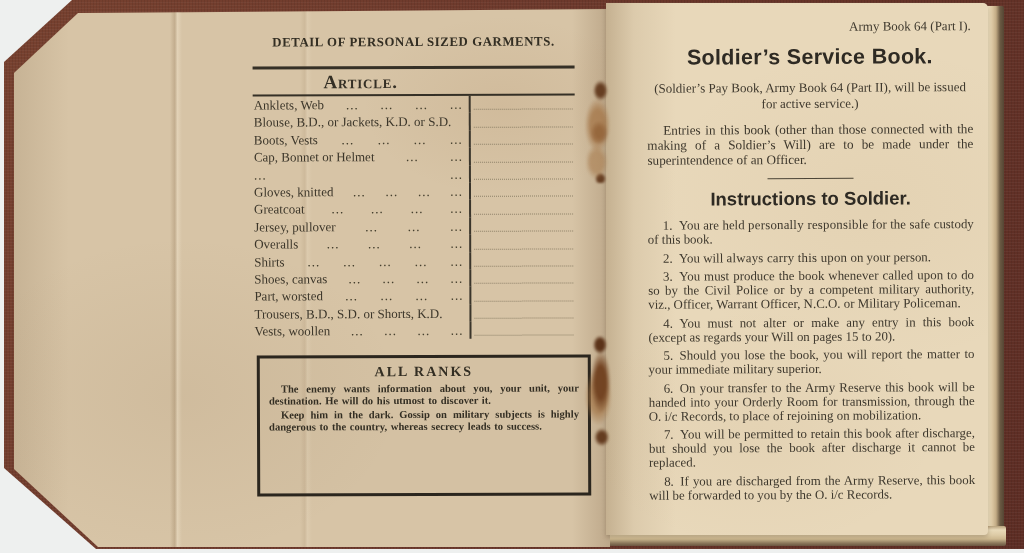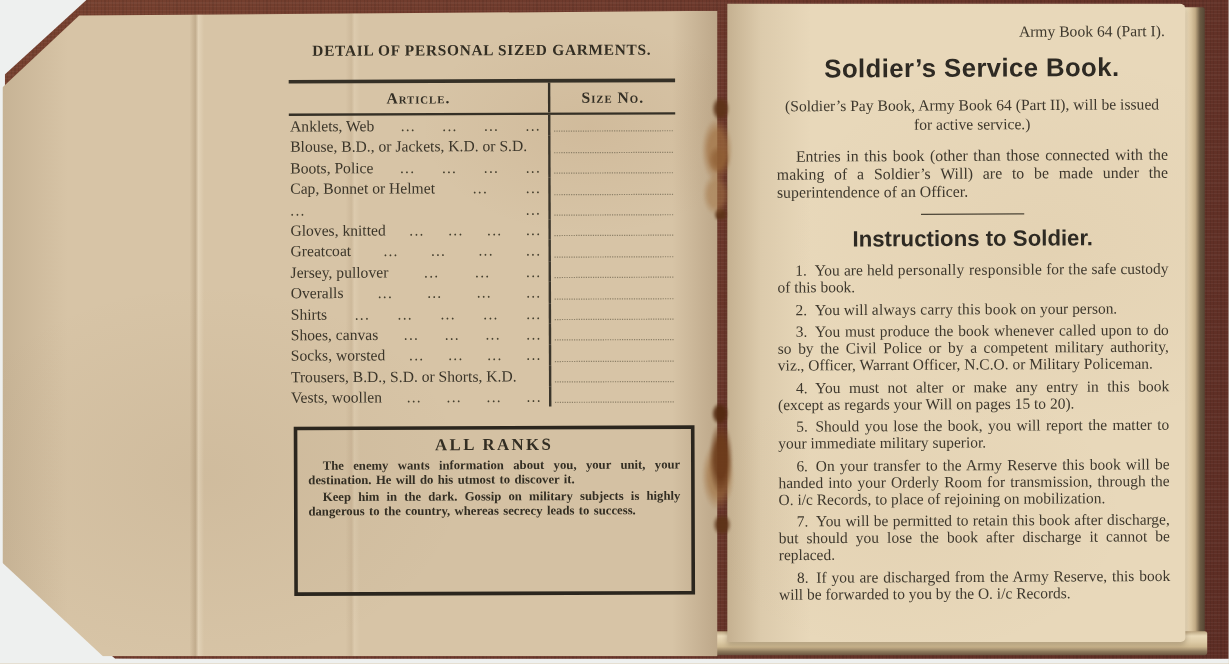--- a/index.html
+++ b/index.html
@@ -18,40 +18,40 @@
 
   
   .stack-right { position:absolute; left:984px; top:6px; width:20px; height:528px;
     background: linear-gradient(90deg, #cdb58d 0, #f0e2c2 4px, #ddc9a4 8px, #c2ab85 12px, #6b5a43 16px, #554533 20px);
     border-radius:2px; }
   .stack-bottom { position:absolute; left:478px; top:526px; width:528px; height:20px;
     background: linear-gradient(180deg, #b7a17c 0, #e9dab9 4px, #ddcba6 9px, #cdb890 13px, #8d795c 17px, #6b5540 20px);
     border-radius:2px; }
 
   
-  .page-left { position:absolute; left:2px; top:9px; width:596px; height:538px;
+  .page-left { position:absolute; left:14px; top:9px; width:596px; height:538px;
     background:
       radial-gradient(140px 90px at 82% 18%, rgba(150,105,60,.10), transparent),
       radial-gradient(220px 160px at 28% 72%, rgba(120,90,55,.08), transparent),
       linear-gradient(90deg, rgba(100,75,45,.14), transparent 55px),
       linear-gradient(270deg, rgba(95,65,35,.22), transparent 38px),
       #d7c4a6;
     clip-path: polygon(64px 4px, 596px 0, 596px 538px, 84px 538px, 0 460px, 0 64px);
   }
   .crease { position:absolute; top:0; height:100%; width:12px; pointer-events:none;
     background: linear-gradient(90deg, transparent, rgba(110,80,45,.20) 40%, rgba(255,246,226,.28) 62%, transparent); }
   .crease.c1 { left:156px; }
   .crease.c2 { left:286px; opacity:.45; }
 
   
   .garments { position:absolute; left:239px; top:26px; width:322px; transform:rotate(-0.2deg); color:#3c362a; }
   .g-title { text-align:center; font-weight:700; font-size:12.8px; letter-spacing:.6px; color:#332e23; margin:0 0 16px; }
   .g-table { border-top:3px solid #353026; }
   .g-head { display:flex; border-bottom:2px solid #353026; height:25px; }
-  .g-head-cell { font-variant:small-caps; font-weight:600; font-size:13px; letter-spacing:.8px;
+  .g-head-cell { font-variant:small-caps; font-weight:600; font-size:19px; letter-spacing:.8px;
     display:flex; align-items:center; justify-content:center; color:#342f25; }
   .g-head-article { width:216px; }
   .g-head-size { flex:1; border-left:2px solid #353026; }
   .g-row { display:flex; height:17.4px; font-size:13px; }
   .g-art { width:216px; display:flex; justify-content:space-between; align-items:baseline;
     padding:1px 6px 0 1px; box-sizing:border-box; white-space:nowrap; }
   .g-dots { letter-spacing:1px; color:#46402f; }
   .g-size { flex:1; border-left:2px solid #3a352b; position:relative; }
   .g-sizeline { position:absolute; left:3px; right:2px; bottom:3px; border-bottom:1.5px dotted #8d8068; }
 
@@ -113,21 +113,20 @@
 
   <div class="page-left">
     <div class="crease c1"></div>
     <div class="crease c2"></div>
 
     <div class="garments">
       <div class="g-title">DETAIL OF PERSONAL SIZED GARMENTS.</div>
       <div class="g-table">
         <div class="g-head">
           <div class="g-head-cell g-head-article">Article.</div>
-          <div class="g-head-cell g-head-size">Size No.</div>
         </div>
         <div>
             <div class="g-row">
               <div class="g-art">
                 <span class="g-name">Anklets, Web</span>
                 <span class="g-dots">...</span>
                 <span class="g-dots">...</span>
                 <span class="g-dots">...</span>
                 <span class="g-dots">...</span>
               </div>
@@ -138,21 +137,21 @@
             <div class="g-row">
               <div class="g-art">
                 <span class="g-name">Blouse, B.D., or Jackets, K.D. or S.D.</span>
               </div>
               <div class="g-size">
                 <span class="g-sizeline"></span>
               </div>
             </div>
             <div class="g-row">
               <div class="g-art">
-                <span class="g-name">Boots, Police</span>
+                <span class="g-name">Boots, Vests</span>
                 <span class="g-dots">...</span>
                 <span class="g-dots">...</span>
                 <span class="g-dots">...</span>
                 <span class="g-dots">...</span>
               </div>
               <div class="g-size">
                 <span class="g-sizeline"></span>
               </div>
             </div>
             <div class="g-row">
@@ -241,21 +240,21 @@
                 <span class="g-dots">...</span>
                 <span class="g-dots">...</span>
                 <span class="g-dots">...</span>
               </div>
               <div class="g-size">
                 <span class="g-sizeline"></span>
               </div>
             </div>
             <div class="g-row">
               <div class="g-art">
-                <span class="g-name">Socks, worsted</span>
+                <span class="g-name">Part, worsted</span>
                 <span class="g-dots">...</span>
                 <span class="g-dots">...</span>
                 <span class="g-dots">...</span>
                 <span class="g-dots">...</span>
               </div>
               <div class="g-size">
                 <span class="g-sizeline"></span>
               </div>
             </div>
             <div class="g-row">
@@ -294,21 +293,21 @@
   <div class="page-right">
     <div class="rp-inner">
       <div class="rp-corner">Army Book 64 (Part I).</div>
       <div class="rp-title">Soldier’s Service Book.</div>
       <div class="rp-subtitle">(Soldier’s Pay Book, Army Book 64 (Part II), will be issued for active service.)</div>
       <div class="rp-intro">Entries in this book (other than those connected with the making of a Soldier’s Will) are to be made under the superintendence of an Officer.</div>
       <hr class="rp-rule">
       <div class="rp-section">Instructions to Soldier.</div>
       <div class="rp-instructions">
           <p class="ins-p"><span class="ins-num">1.</span> <span>You are held </span><b>personally responsible</b><span> for the safe custody of this book.</span></p>
-          <p class="ins-p"><span class="ins-num">2.</span> <span>You will </span><b>always carry this book</b><span> on your person.</span></p>
+          <p class="ins-p"><span class="ins-num">2.</span> <span>You will </span><b>always carry this upon</b><span> on your person.</span></p>
           <p class="ins-p"><span class="ins-num">3.</span> <span>You must produce the book whenever called upon to do so by the Civil Police or by a competent military authority, viz., Officer, Warrant Officer, N.C.O. or Military Policeman.</span></p>
           <p class="ins-p"><span class="ins-num">4.</span> <span>You must not alter or make any entry in this book (except as regards your Will on pages 15 to 20).</span></p>
           <p class="ins-p"><span class="ins-num">5.</span> <span>Should you lose the book, you will report the matter to your immediate military superior.</span></p>
           <p class="ins-p"><span class="ins-num">6.</span> <span>On your transfer to the Army Reserve this book will be handed into your Orderly Room for transmission, through the O. i/c Records, to place of rejoining on mobilization.</span></p>
           <p class="ins-p"><span class="ins-num">7.</span> <span>You will be permitted to retain this book after discharge, but should you lose the book after discharge it cannot be replaced.</span></p>
           <p class="ins-p"><span class="ins-num">8.</span> <span>If you are discharged from the Army Reserve, this book will be forwarded to you by the O. i/c Records.</span></p>
         </div>
     </div>
   </div>
 

